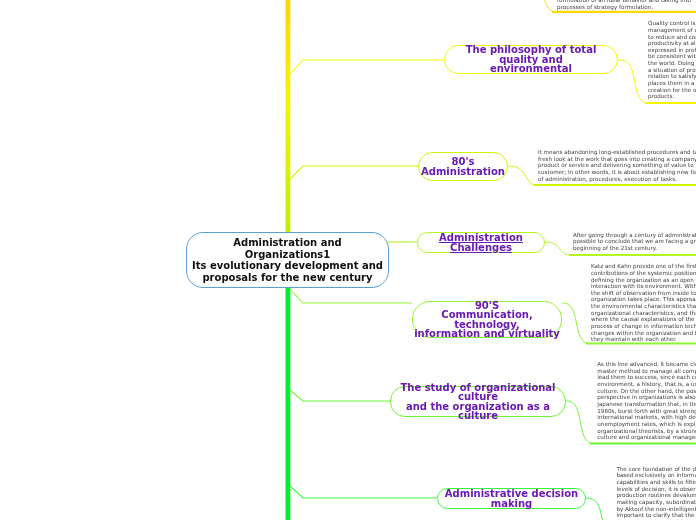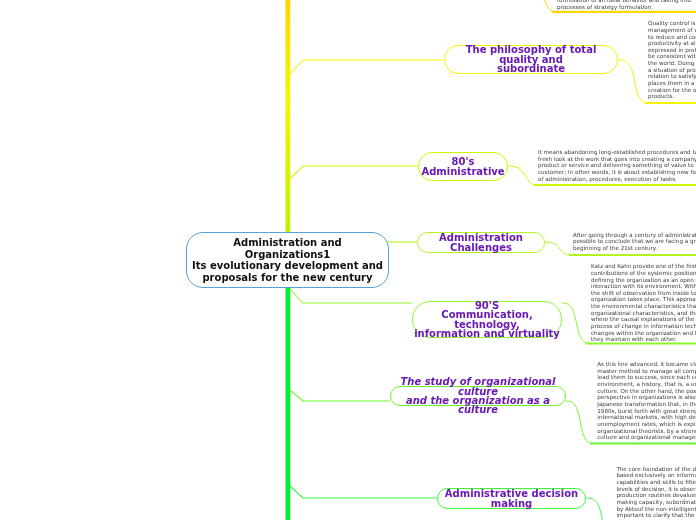--- a/index.html
+++ b/index.html
@@ -67,46 +67,46 @@
        <div>Administration and</div>
        <div>Organizations1</div>
        <div>Its evolutionary development and</div>
        <div>proposals for the new century</div>
      </div>
   </div>
 
   <div class="node branch" style="left:444px;top:45px;width:174px;height:29px;border-radius:15px;border-color:#f5f500;">
     <div>
       <div>The philosophy of total quality and</div>
-      <div>subordinate</div>
+      <div>environmental</div>
     </div>
   </div>
 
   <div class="node branch" style="left:418px;top:152px;width:90px;height:29px;border-radius:15px;border-color:#ccf500;">
     <div>
       <div>80's</div>
-      <div>Administrative</div>
+      <div>Administration</div>
     </div>
   </div>
 
-  <div class="node branch" style="left:417px;top:232px;width:128px;height:21px;border-radius:11px;border-color:#b4f520;">
+  <div class="node branch" style="left:417px;top:232px;width:128px;height:21px;border-radius:11px;border-color:#b4f520;text-decoration:underline;">
     <div>
       <div>Administration Challenges</div>
     </div>
   </div>
 
   <div class="node branch" style="left:412px;top:285px;width:150px;height:37px;border-radius:18px;border-color:#8cf530;margin-top:16px;">
     <div>
       <div>90'S</div>
       <div>Communication, technology,</div>
       <div>information and virtuality</div>
     </div>
   </div>
 
-  <div class="node branch" style="left:390px;top:386px;width:176px;height:20px;border-radius:15px;border-color:#6cf534;font-style:italic;">
+  <div class="node branch" style="left:390px;top:386px;width:176px;height:31px;border-radius:15px;border-color:#6cf534;">
     <div>
       <div>The study of organizational culture</div>
       <div>and the organization as a culture</div>
     </div>
   </div>
 
   <div class="node branch" style="left:437px;top:488px;width:149px;height:21px;border-radius:11px;border-color:#3cf53c;">
     <div>
       <div>Administrative decision making</div>
     </div>

